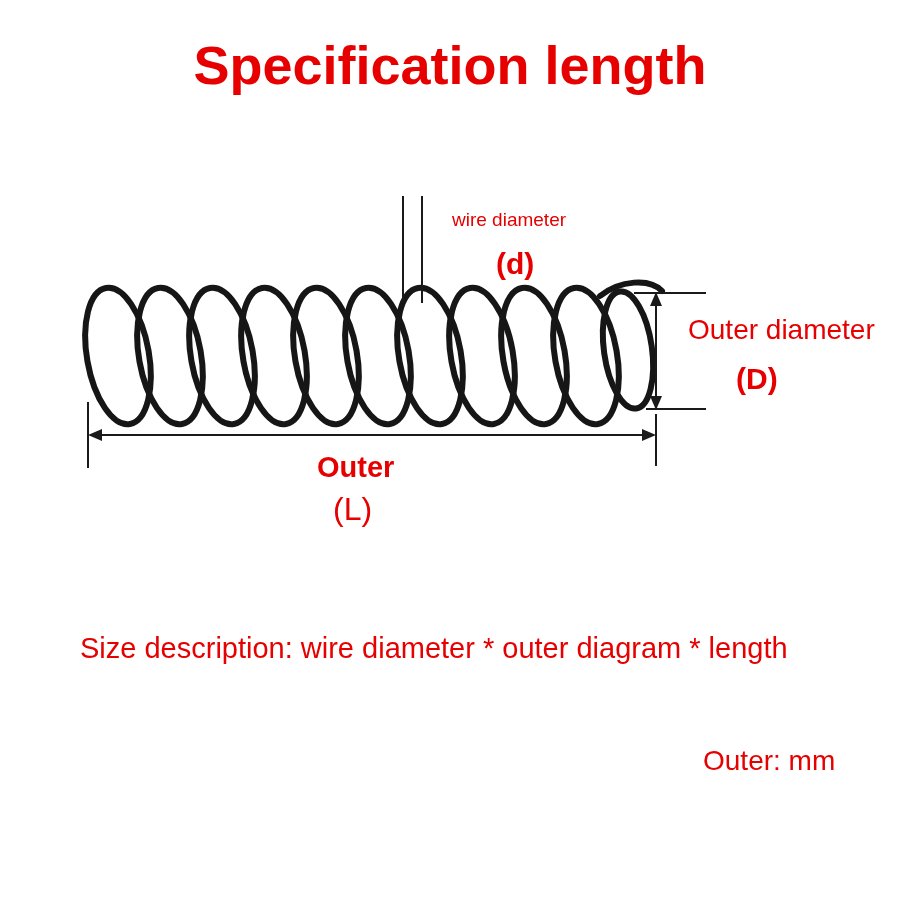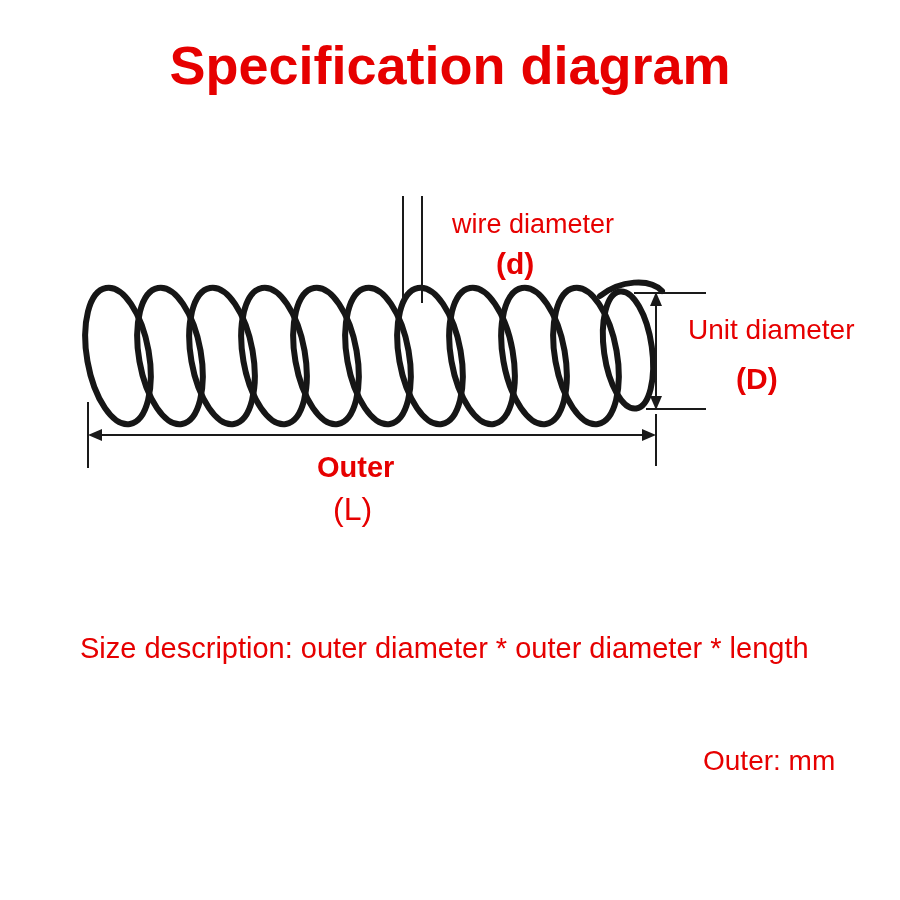--- a/index.html
+++ b/index.html
@@ -30,35 +30,35 @@
     position: absolute;
     left: 0;
     top: 0;
   }
   .label {
     position: absolute;
     color: #e60000;
     white-space: nowrap;
     line-height: 1.1;
   }
-  .lbl-wire-d        { left: 452px; top: 210px; font-size: 27px; }
+  .lbl-wire-d        { left: 452px; top: 210px; font-size: 19px; }
   .lbl-wire-d-sym    { left: 496px; top: 247px; font-size: 30px; font-weight: 700; }
   .lbl-outer-d       { left: 688px; top: 315px; font-size: 28px; }
   .lbl-outer-d-sym   { left: 736px; top: 362px; font-size: 30px; font-weight: 700; }
   .lbl-length        { left: 317px; top: 452px; font-size: 29px; font-weight: 700; }
   .lbl-length-sym    { left: 333px; top: 492px; font-size: 32px; }
   .lbl-size-desc     { left: 80px;  top: 633px; font-size: 29px; }
   .lbl-unit          { left: 703px; top: 746px; font-size: 28px; }
 </style>
 </head>
 <body>
 
 <div class="canvas">
 
-  <div class="title">Specification diagram</div>
+  <div class="title">Specification length</div>
 
   <svg class="art" width="900" height="900" viewBox="0 0 900 900">
 
     <g fill="none" stroke="#161616" stroke-width="6">
       <ellipse cx="118" cy="356" rx="31" ry="69" transform="rotate(-10 118 356)"></ellipse>
       <ellipse cx="170" cy="356" rx="31" ry="69" transform="rotate(-10 170 356)"></ellipse>
       <ellipse cx="222" cy="356" rx="31" ry="69" transform="rotate(-10 222 356)"></ellipse>
       <ellipse cx="274" cy="356" rx="31" ry="69" transform="rotate(-10 274 356)"></ellipse>
       <ellipse cx="326" cy="356" rx="31" ry="69" transform="rotate(-10 326 356)"></ellipse>
       <ellipse cx="378" cy="356" rx="31" ry="69" transform="rotate(-10 378 356)"></ellipse>
@@ -87,20 +87,20 @@
       <line x1="88" y1="402" x2="88" y2="468"></line>
       <line x1="656" y1="414" x2="656" y2="466"></line>
       <line x1="96" y1="435" x2="648" y2="435"></line>
       <polygon points="88,435 102,429 102,441" fill="#1a1a1a" stroke="none"></polygon>
       <polygon points="656,435 642,429 642,441" fill="#1a1a1a" stroke="none"></polygon>
     </g>
   </svg>
 
   <div class="label lbl-wire-d">wire diameter</div>
   <div class="label lbl-wire-d-sym">(d)</div>
-  <div class="label lbl-outer-d">Unit diameter</div>
+  <div class="label lbl-outer-d">Outer diameter</div>
   <div class="label lbl-outer-d-sym">(D)</div>
   <div class="label lbl-length">Outer</div>
   <div class="label lbl-length-sym">(L)</div>
-  <div class="label lbl-size-desc">Size description: outer diameter * outer diameter * length</div>
+  <div class="label lbl-size-desc">Size description: wire diameter * outer diagram * length</div>
   <div class="label lbl-unit">Outer: mm</div>
 
 </div>
 
 </body></html>

